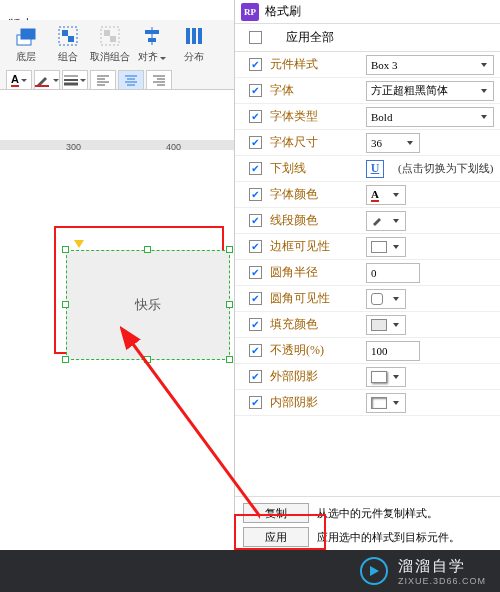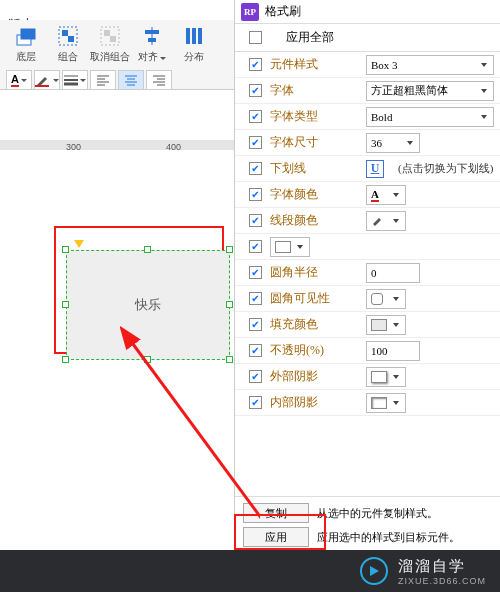--- a/index.html
+++ b/index.html
@@ -453,20 +453,21 @@
         <div class="checkbox checked"></div>
         <div class="prop-label">线段颜色</div>
         <div class="prop-control dd" style="flex:0 0 40px">
           <svg width="14" height="14">
             <path d="M2 10 L8 4 L10 6 L4 12 Z" fill="#555"></path>
           </svg>
         </div>
       </div>
     <div class="prop-row">
         <div class="checkbox checked"></div>
+        <div class="prop-label">边框可见性</div>
         <div class="prop-control dd" style="flex:0 0 40px">
           <div class="color-chip" style="background:#fff"></div>
         </div>
       </div>
     <div class="prop-row">
         <div class="checkbox checked"></div>
         <div class="prop-label">圆角半径</div>
         <div class="prop-control" style="flex:0 0 54px">0</div>
       </div>
     <div class="prop-row">

